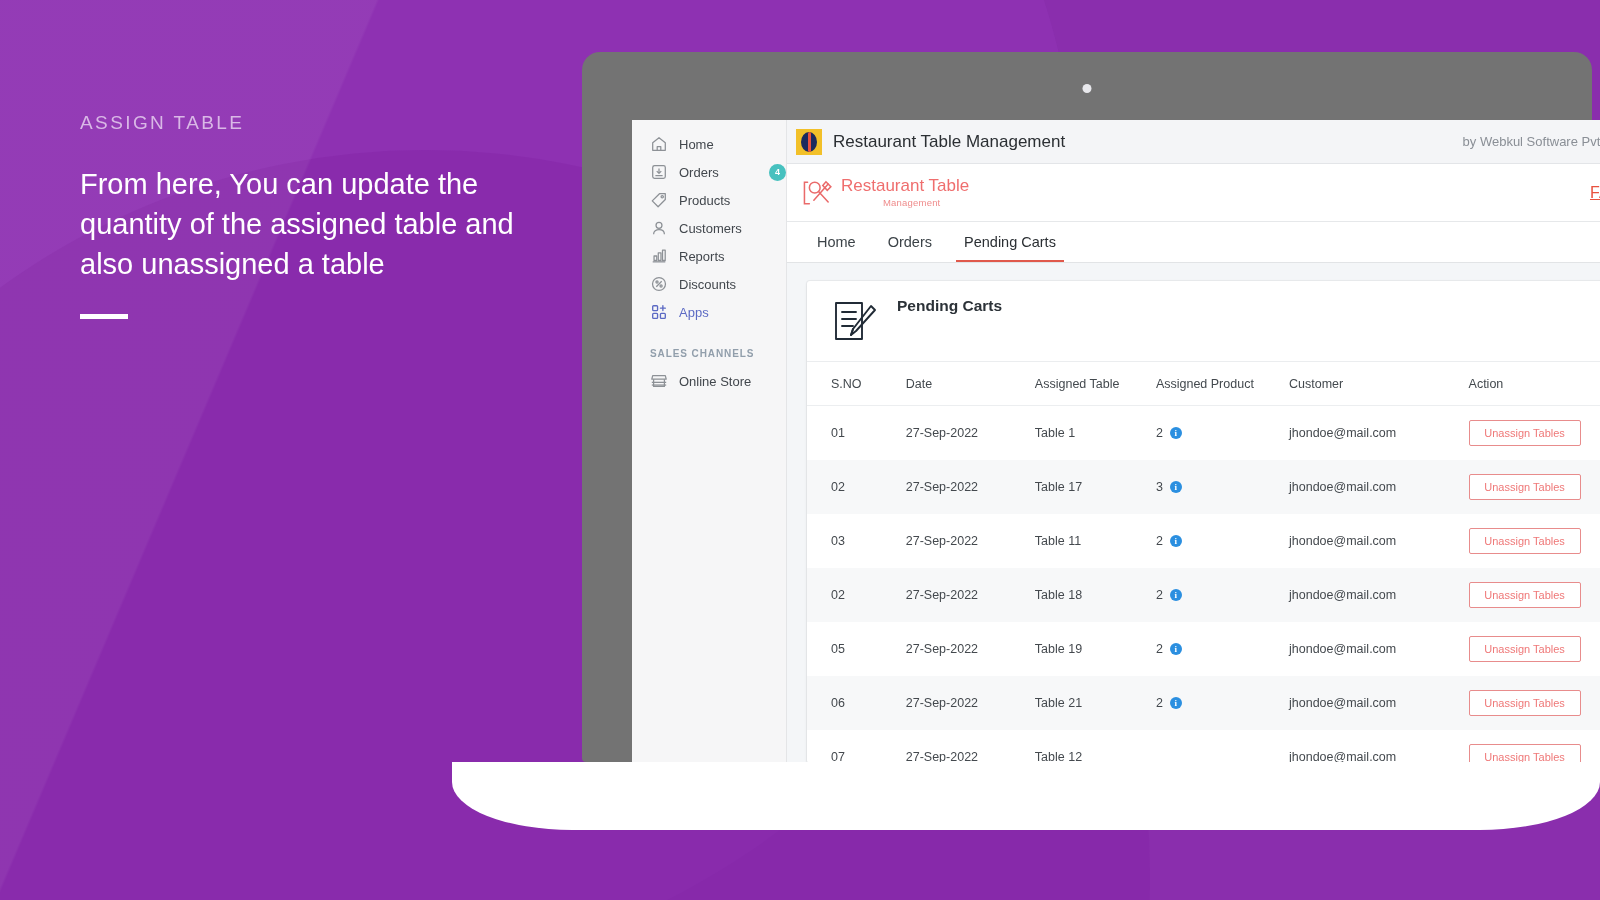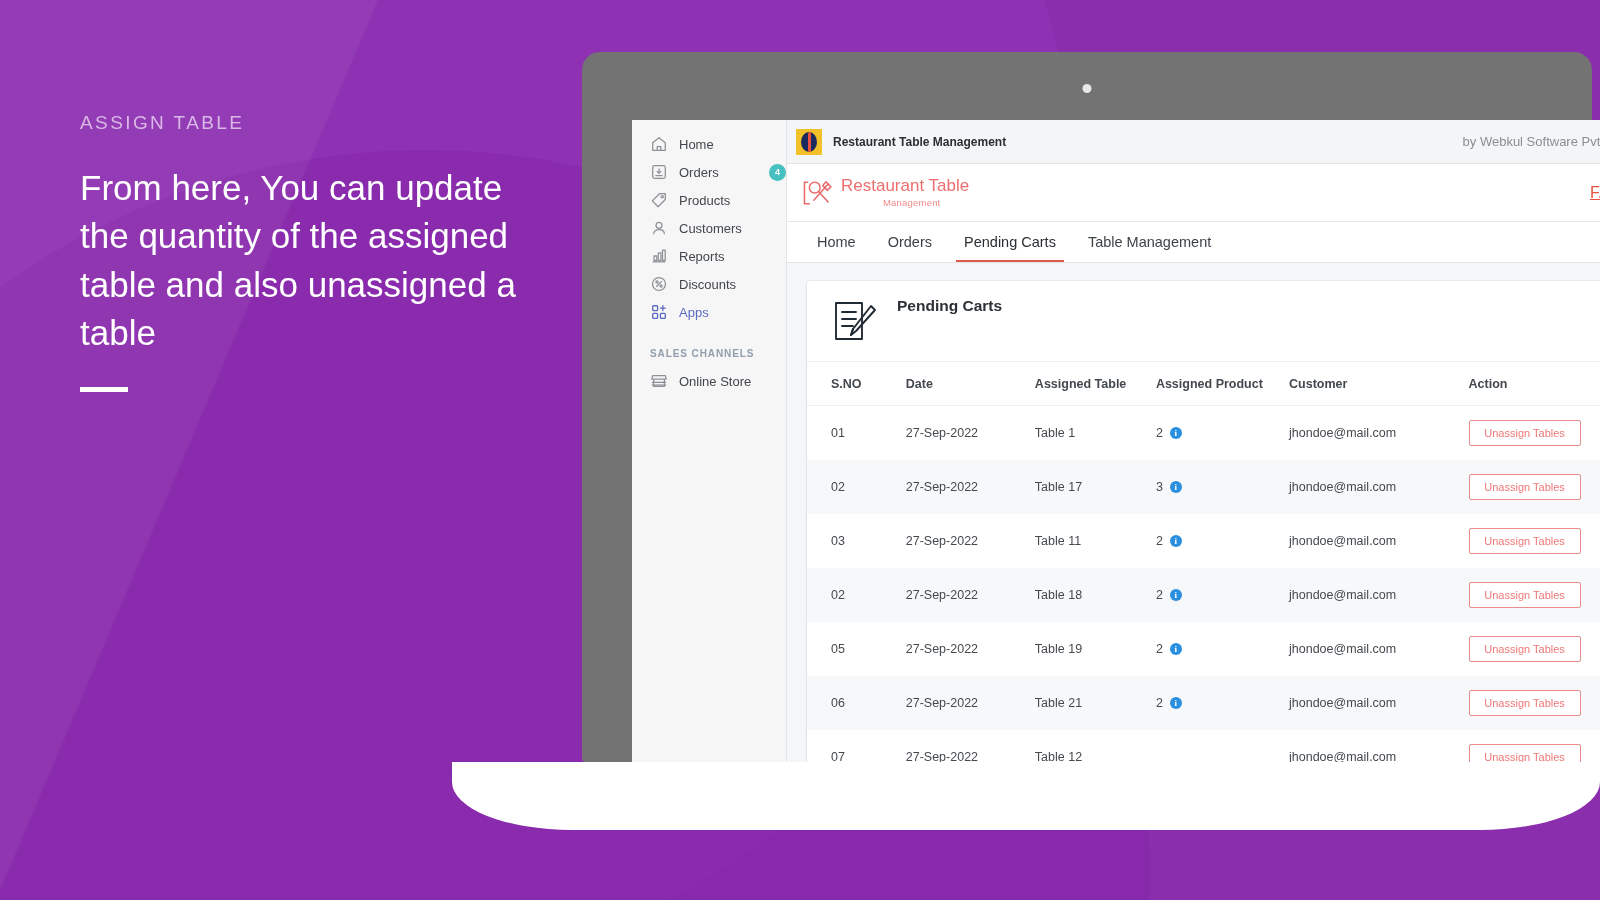--- a/index.html
+++ b/index.html
@@ -48,21 +48,21 @@
   }
   #kicker {
     font-size: 19px;
     letter-spacing: 2.4px;
     color: #d9b8e6;
     font-weight: 400;
     text-transform: uppercase;
   }
   #headline {
     margin-top: 30px;
-    font-size: 35px;
+    font-size: 29px;
     line-height: 1.38;
     color: #ffffff;
     font-weight: 400;
   }
   #rule {
     margin-top: 30px;
     width: 48px; height: 5px;
     background: #ffffff;
   }
 
@@ -180,23 +180,23 @@
     background: #1b2a5e;
   }
   #app-logo-square .stem {
     position: absolute; left: 12px; top: 3px;
     width: 3px; height: 20px;
     background: #e8513f;
     border-radius: 2px;
   }
   #app-title {
     margin-left: 11px;
-    font-size: 12px;
+    font-size: 17px;
     color: #2b2f33;
-    font-weight: 700;
+    font-weight: 400;
   }
   #app-vendor {
     margin-left: auto;
     font-size: 13px;
     color: #8a8f96;
   }
 
   #brand-bar {
     height: 58px;
     background: #ffffff;
@@ -274,21 +274,21 @@
     color: #5b6369;
     line-height: 1.52;
     max-width: 600px;
   }
 
   
   table { width: 100%; border-collapse: collapse; table-layout: fixed; }
   th {
     text-align: left;
     font-size: 12.5px;
-    font-weight: 700;
+    font-weight: 400;
     color: #43494e;
     padding: 15px 8px 14px 8px;
     border-bottom: 1px solid #eceef0;
   }
   td {
     font-size: 12.5px;
     color: #44494e;
     padding: 14px 8px;
     vertical-align: middle;
   }
@@ -460,21 +460,20 @@
               <span class="line2" style="display:block">Management</span>
             </span>
           </div>
           <a id="faq-link" href="#">FAQ</a>
         </div>
 
         <div id="tabbar">
             <div class="tab">Home</div>
             <div class="tab">Orders</div>
             <div class="tab active">Pending Carts</div>
-            <div class="tab">Table Management</div>
           </div>
 
         <div id="content-area">
           <div id="card">
 
             <div id="card-head">
               <span id="card-head-icon">
                 <svg viewBox="0 0 52 48" fill="none" stroke="currentColor" stroke-width="1.9" stroke-linecap="round" stroke-linejoin="round">
                   <path d="M7 6 H33 V42 H7 Z"></path>
                   <path d="M13 15 H27"></path>

